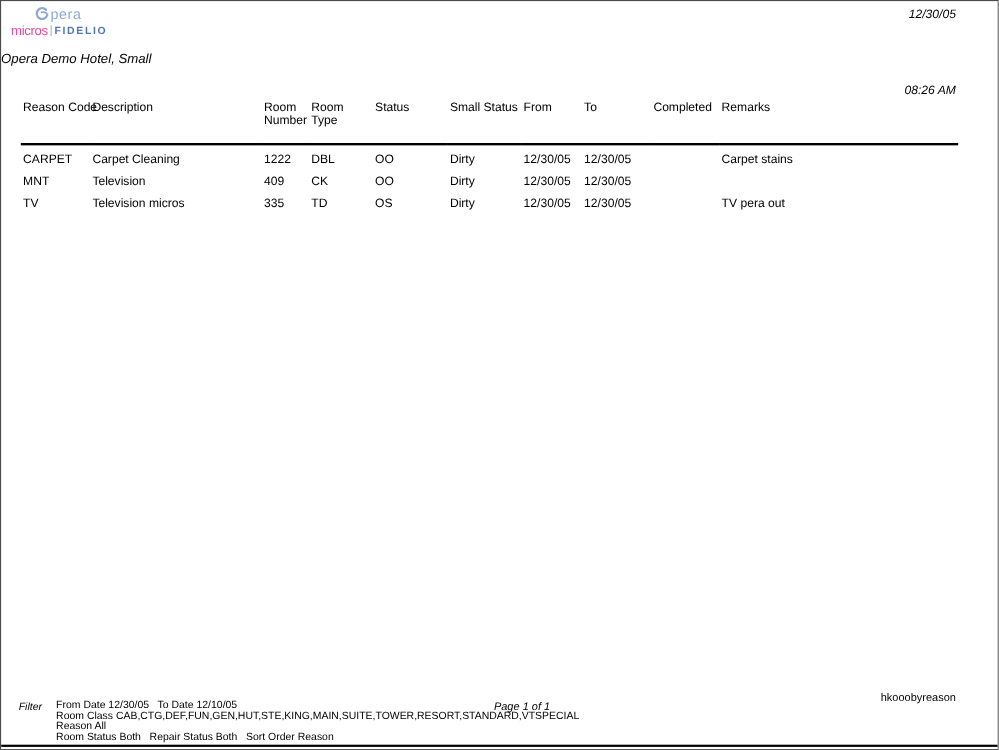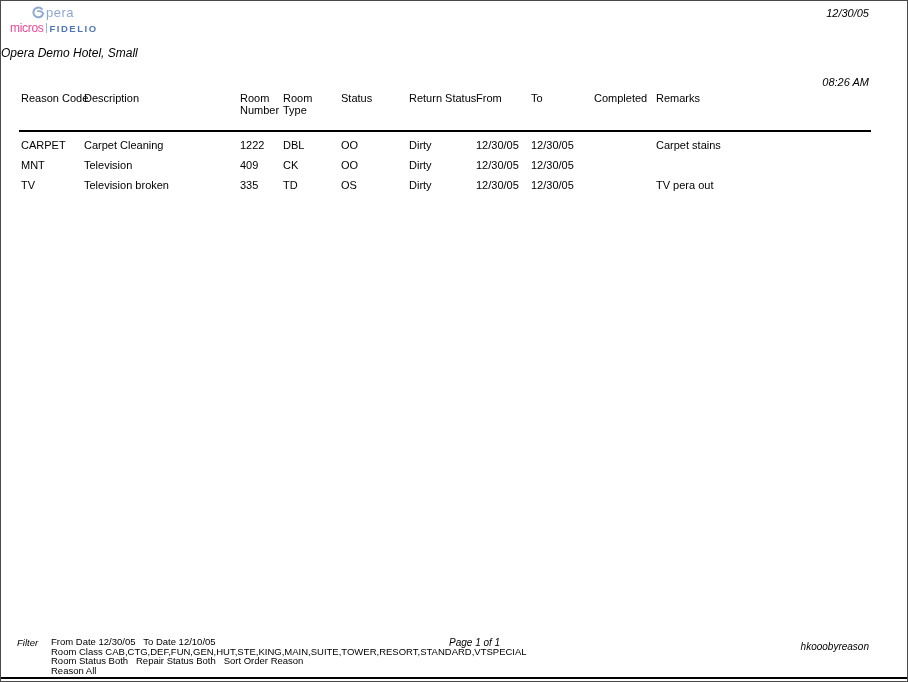--- a/index.html
+++ b/index.html
@@ -41,21 +41,21 @@
   }
   col.c0{width:63px} col.c1{width:156px} col.c2{width:43px} col.c3{width:58px}
   col.c4{width:68px} col.c5{width:67px} col.c6{width:55px} col.c7{width:63px}
   col.c8{width:62px} col.c9{width:217px}
 
   
   .footer { position:absolute; left:0; right:0; bottom:0; height:52px; font-size:9.5px;margin-top:21px; }
   .filter-label { position:absolute; left:16px; top:8px; font-style:italic; }
   .filter-lines { position:absolute; left:50px; top:8px; line-height:9.6px; white-space:pre; }
   .page-indicator { position:absolute; left:448px; top:8px; font-style:italic; font-size:10px; }
-  .report-code { position:absolute; right:38px; top:12px; font-style:italic; font-size:10px; }
+  .report-code { position:absolute; right:38px; top:0; font-size:10px; }
   .bottom-rule { position:absolute; left:0; right:0; bottom:2px; height:2px; background:#000; }
 </style>
 </head>
 <body>
 
 <div class="page">
 
   <div class="logo">
     <div class="opera-line">
       <span style="display:inline-flex;">
@@ -92,21 +92,21 @@
     </colgroup>
     <thead>
       <tr>
           <th>Reason Code</th>
           <th>Description</th>
           <th>Room
 Number</th>
           <th>Room
 Type</th>
           <th>Status</th>
-          <th>Return Status</th>
+          <th>Small Status</th>
           <th>From</th>
           <th>To</th>
           <th>Completed</th>
           <th>Remarks</th>
         </tr>
     </thead>
     <tbody>
         <tr>
           <td>CARPET</td>
           <td>Carpet Cleaning</td>
@@ -126,34 +126,34 @@
           <td>CK</td>
           <td>OO</td>
           <td>Dirty</td>
           <td>12/30/05</td>
           <td>12/30/05</td>
           <td></td>
           <td></td>
         </tr>
         <tr>
           <td>TV</td>
-          <td>Television broken</td>
+          <td>Television micros</td>
           <td>335</td>
           <td>TD</td>
           <td>OS</td>
           <td>Dirty</td>
           <td>12/30/05</td>
           <td>12/30/05</td>
           <td></td>
           <td>TV pera out</td>
         </tr>
       </tbody>
   </table>
 
   <div class="footer">
     <div class="filter-label">Filter</div>
-    <div class="filter-lines"><div>From Date 12/30/05   To Date 12/10/05</div><div>Room Class CAB,CTG,DEF,FUN,GEN,HUT,STE,KING,MAIN,SUITE,TOWER,RESORT,STANDARD,VTSPECIAL</div><div>Room Status Both   Repair Status Both   Sort Order Reason</div><div>Reason All</div></div>
+    <div class="filter-lines"><div>From Date 12/30/05   To Date 12/10/05</div><div>Room Class CAB,CTG,DEF,FUN,GEN,HUT,STE,KING,MAIN,SUITE,TOWER,RESORT,STANDARD,VTSPECIAL</div><div>Reason All</div><div>Room Status Both   Repair Status Both   Sort Order Reason</div></div>
     <div class="page-indicator">Page 1 of 1</div>
     <div class="report-code">hkooobyreason</div>
   </div>
   <div class="bottom-rule"></div>
 
 </div>
 
 </body></html>

